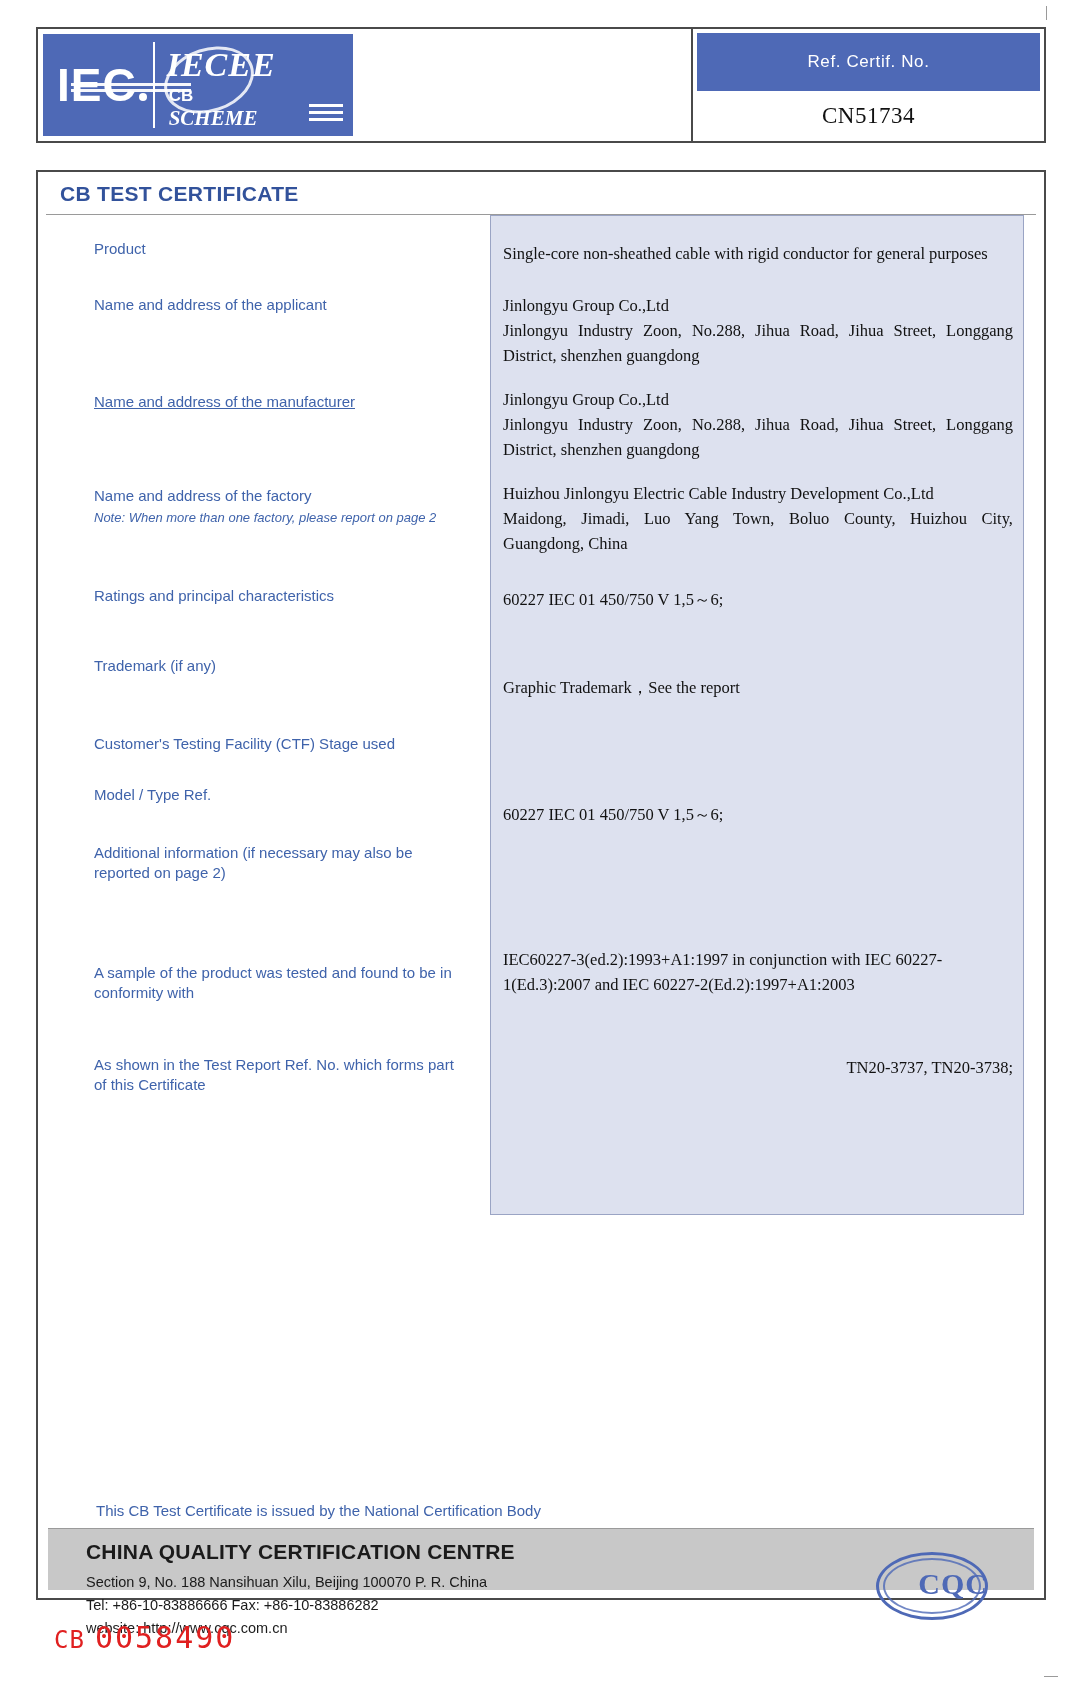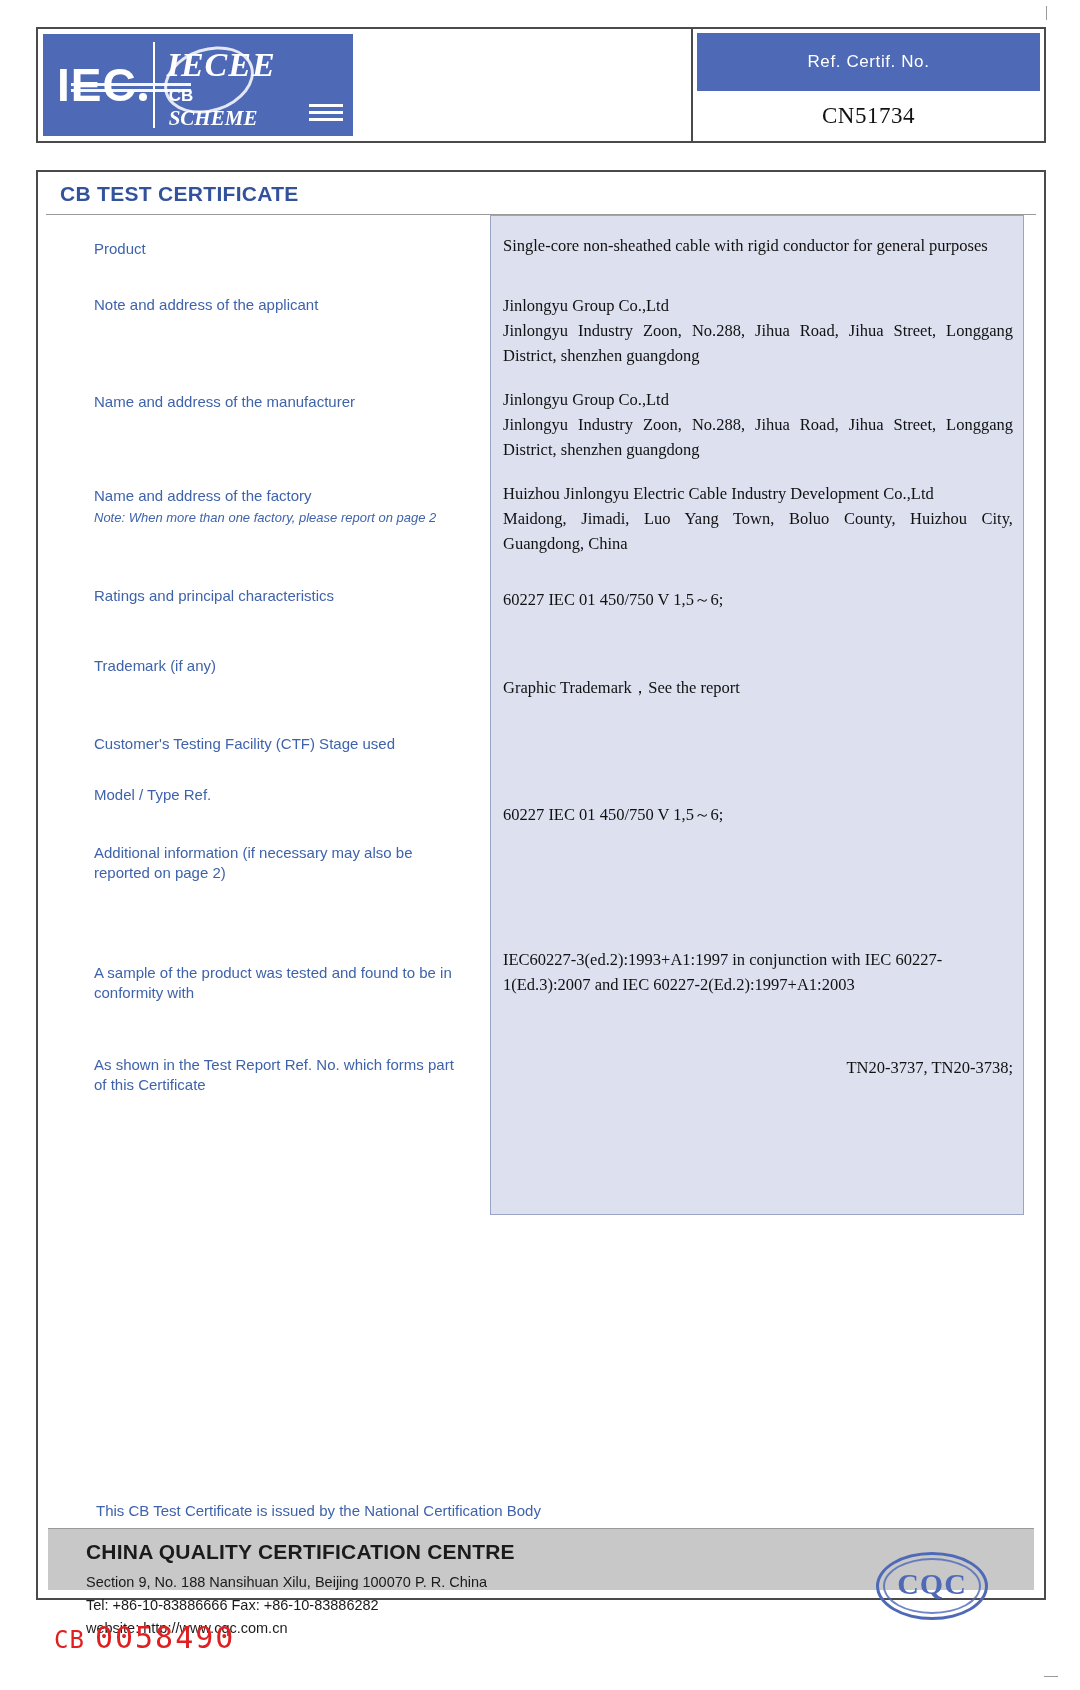--- a/index.html
+++ b/index.html
@@ -312,21 +312,21 @@
     width: 98px; height: 56px;
     border: 2px solid #4e69b6;
     border-radius: 50%;
     box-sizing: border-box;
     opacity: .8;
   }
   .cqc-logo .txt {
     position: absolute;
     left: 0; top: 15px;
     width: 112px;
-    text-align: center;
+    text-align: right;
     color: #4e69b6;
     font-weight: bold;
     font-size: 30px;
     font-family: "Liberation Serif", serif;
     letter-spacing: 1px;
   }
 
   
   .serial {
     position: absolute;
@@ -391,37 +391,37 @@
   <div class="mainframe">
 
 
     <div class="cbtest">CB TEST CERTIFICATE</div>
     <div class="hr-thin"></div>
 
     <div class="body-area">
 
       <div class="labels">
         <div class="lab" style="top:24px;"><span>Product</span></div>
-        <div class="lab" style="top:80px;"><span>Note and address of the applicant</span></div>
-        <div class="lab" style="top:177px;"><span>Name and address of the manufacturer</span></div>
+        <div class="lab" style="top:80px;"><span>Name and address of the applicant</span></div>
+        <div class="lab" style="top:177px;text-decoration:underline;"><span>Name and address of the manufacturer</span></div>
         <div class="lab" style="top:271px;">
           <span>Name and address of the factory</span>
           <span class="note">Note: When more than one factory, please report on page 2</span>
         </div>
         <div class="lab" style="top:371px;"><span>Ratings and principal characteristics</span></div>
         <div class="lab" style="top:441px;"><span>Trademark (if any)</span></div>
         <div class="lab" style="top:519px;"><span>Customer's Testing Facility (CTF) Stage used</span></div>
         <div class="lab" style="top:570px;"><span>Model / Type Ref.</span></div>
         <div class="lab" style="top:628px;"><span>Additional information (if necessary may also be reported on page 2)</span></div>
         <div class="lab" style="top:748px;"><span>A sample of the product was tested and found to be in conformity with</span></div>
         <div class="lab" style="top:840px;"><span>As shown in the Test Report Ref. No. which forms part of this Certificate</span></div>
       </div>
 
       <div class="valuebox">
-        <div class="val" style="top:18px;">Single-core non-sheathed cable with rigid conductor for general purposes</div>
+        <div class="val" style="top:26px;">Single-core non-sheathed cable with rigid conductor for general purposes</div>
         <div class="val" style="top:78px;  white-space:pre-line;">Jinlongyu Group Co.,Ltd
 Jinlongyu Industry Zoon, No.288, Jihua Road, Jihua Street, Longgang District, shenzhen    guangdong</div>
         <div class="val" style="top:172px; white-space:pre-line;">Jinlongyu Group Co.,Ltd
 Jinlongyu Industry Zoon, No.288, Jihua Road, Jihua Street, Longgang District, shenzhen    guangdong</div>
         <div class="val" style="top:266px; white-space:pre-line;">Huizhou Jinlongyu Electric    Cable Industry Development Co.,Ltd
 Maidong, Jimadi, Luo Yang Town, Boluo County, Huizhou City, Guangdong, China</div>
         <div class="val" style="top:372px;">60227 IEC 01 450/750 V 1,5～6;</div>
         <div class="val" style="top:460px;">Graphic Trademark，See the report</div>
         <div class="val" style="top:525px;"></div>
         <div class="val" style="top:587px;">60227 IEC 01 450/750 V 1,5～6;</div>

